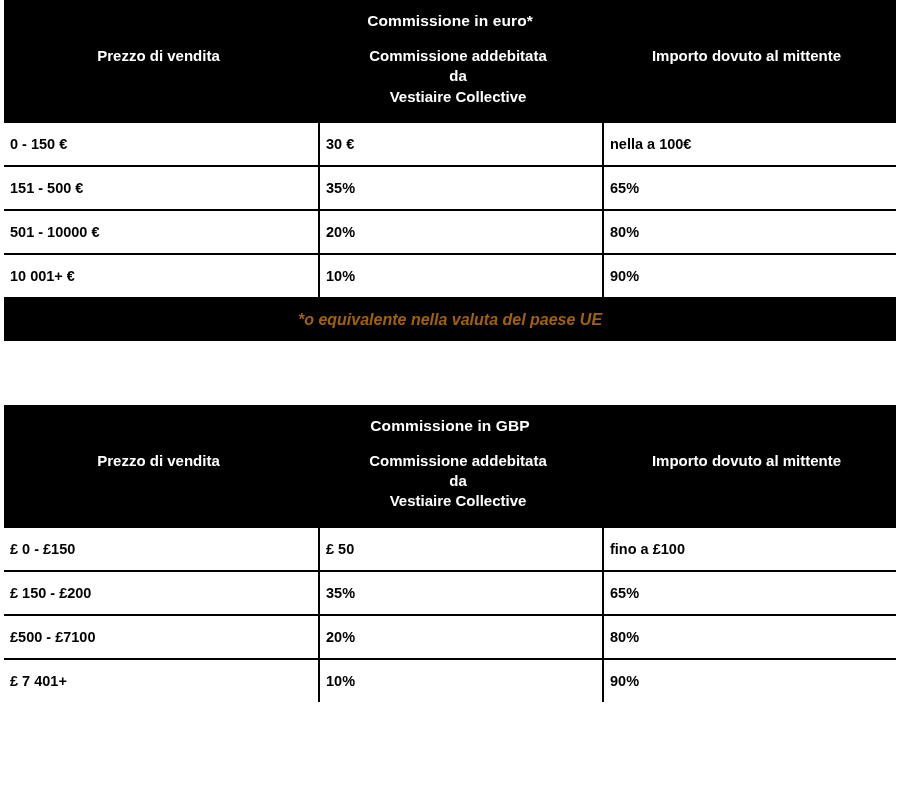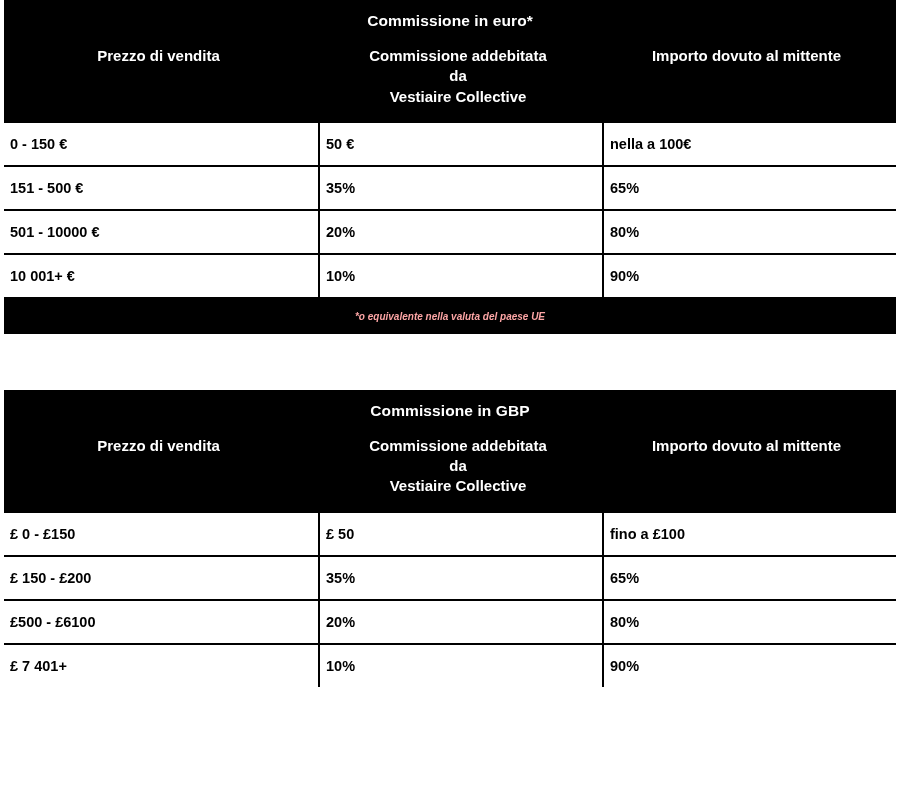--- a/index.html
+++ b/index.html
@@ -14,21 +14,21 @@
     color: #000000;
     overflow: hidden;
   }
   .page {
     width: 901px;
     box-sizing: border-box;
     padding: 0;
   }
   .fee-table {
     width: 892px;
-    margin: 0 0 4px 4px;
+    margin: 0 0 12px 4px;
     border-collapse: collapse;
     table-layout: fixed;
   }
   .fee-table.second {
     margin-top: 26px;
   }
   .caption-row td {
     background: #000000;
     color: #ffffff;
     text-align: center;
@@ -65,25 +65,25 @@
     border-right: none;
   }
   .body-row:last-child td {
     border-bottom: none;
   }
   .fee-table.first .body-row:last-child td {
     border-bottom: 2px solid #000000;
   }
   .footnote-row td {
     background: #000000;
-    color: #fca5a5;
+    color: #a16207;
     text-align: center;
     font-style: italic;
     font-weight: bold;
-    font-size: 10px;
+    font-size: 16px;
     padding: 12px 4px 12px 4px;
     border: none;
   }
   col.c1 { width: 315px; }
   col.c2 { width: 284px; }
   col.c3 { width: 293px; }
   .spacer {
     height: 26px;
   }
 </style>
@@ -106,21 +106,21 @@
         <th>Prezzo di vendita</th>
         <th>
           <span class="hl">Commissione addebitata</span>
           <span class="hl">da</span>
           <span class="hl">Vestiaire Collective</span>
         </th>
         <th>Importo dovuto al mittente</th>
       </tr>
       <tr class="body-row">
         <td>0 - 150 €</td>
-        <td>50 €</td>
+        <td>30 €</td>
         <td>nella a 100€</td>
       </tr>
       <tr class="body-row">
         <td>151 - 500 €</td>
         <td>35%</td>
         <td>65%</td>
       </tr>
       <tr class="body-row">
         <td>501 - 10000 €</td>
         <td>20%</td>
@@ -162,21 +162,21 @@
         <td>£ 0 - £150</td>
         <td>£ 50</td>
         <td>fino a £100</td>
       </tr>
       <tr class="body-row">
         <td>£ 150 - £200</td>
         <td>35%</td>
         <td>65%</td>
       </tr>
       <tr class="body-row">
-        <td>£500  - £6100</td>
+        <td>£500  - £7100</td>
         <td>20%</td>
         <td>80%</td>
       </tr>
       <tr class="body-row">
         <td>£ 7 401+</td>
         <td>10%</td>
         <td>90%</td>
       </tr>
     </tbody>
   </table>

